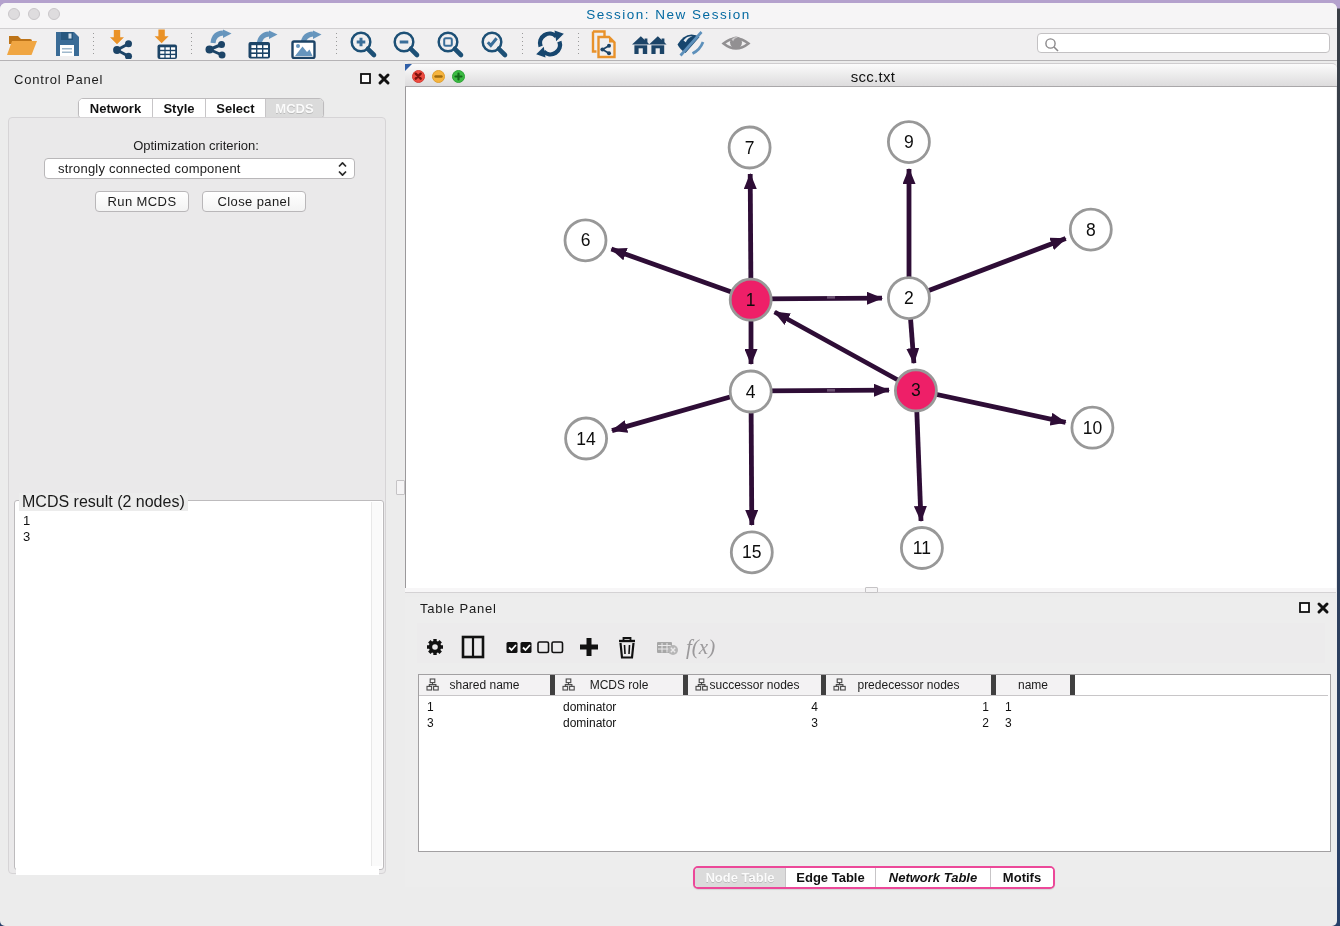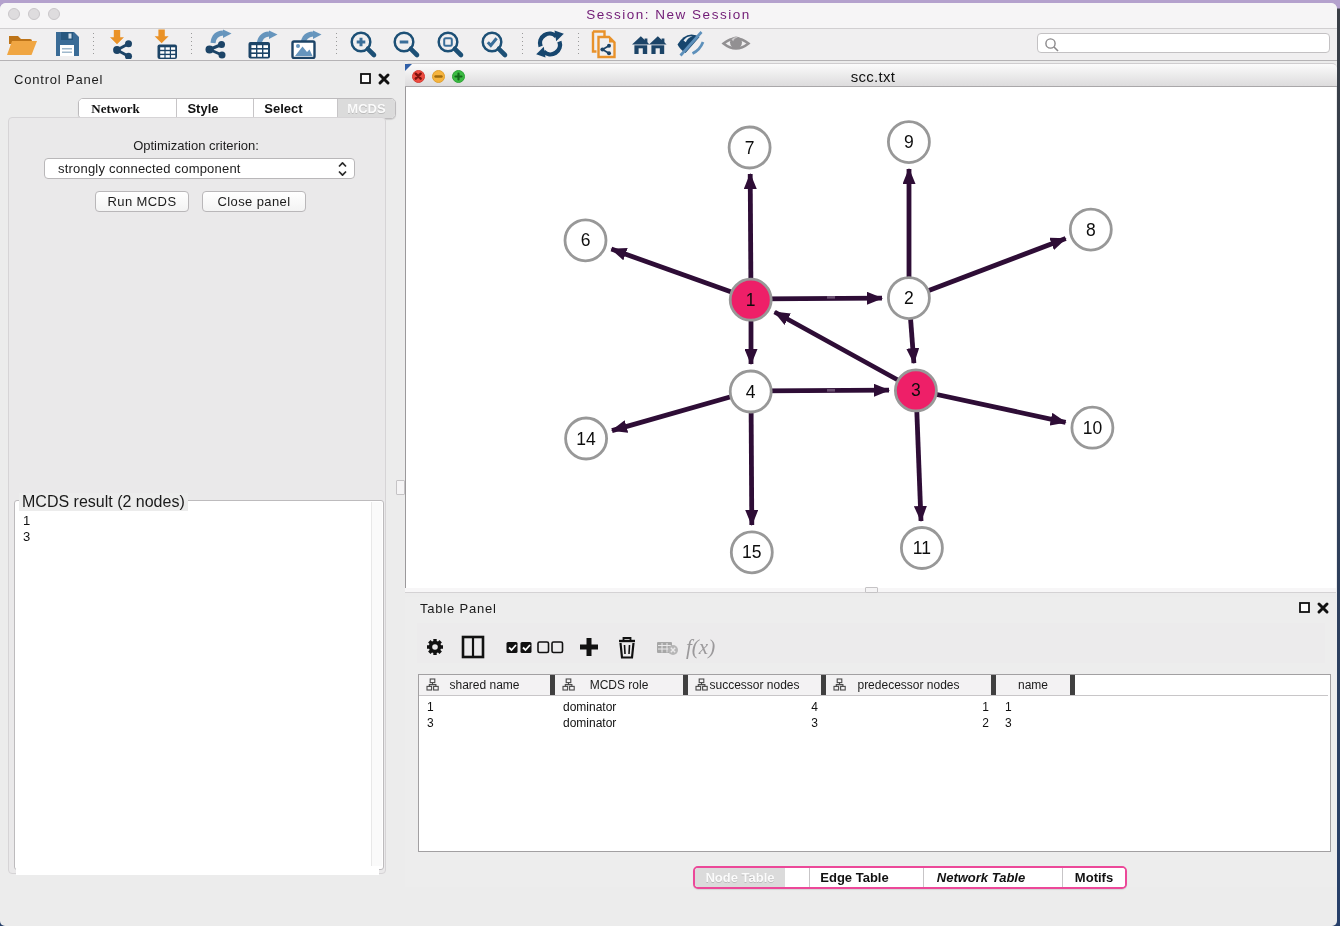--- a/index.html
+++ b/index.html
@@ -7,36 +7,36 @@
   background:linear-gradient(#b4a1cd 0,#b4a1cd 8px,#3a3f46 9px,#27406a 100%);
   font-family:"Liberation Sans",sans-serif;-webkit-font-smoothing:antialiased;}
 #win{position:absolute;left:0;top:3px;width:1337px;height:923px;background:#ececec;
   border-radius:6px 6px 5px 5px;overflow:hidden;}
 
 #titlebar{position:absolute;left:0;top:0;width:1337px;height:25px;background:#f6f5f6;
   border-bottom:1px solid #d1cfd1;}
 .tl{position:absolute;top:4.5px;width:12px;height:12px;border-radius:50%;
   background:#dedcde;border:1px solid #c9c6c9;box-sizing:border-box;}
 #wtitle{position:absolute;left:0;top:0;width:1337px;text-align:center;line-height:24px;
-  font-size:13.5px;color:#701a75;letter-spacing:1.5px;}
+  font-size:13.5px;color:#0369a1;letter-spacing:1.5px;}
 
 #toolbar{position:absolute;left:0;top:26px;width:1337px;height:31px;background:#f0eff0;
   border-bottom:1px solid #b5b3b5;}
 .tsep{position:absolute;top:4px;height:24px;width:1px;
   background-image:linear-gradient(#9a9a9a 1px,transparent 1px);background-size:1px 4px;}
 .ticon{position:absolute;top:0px;}
 #search{position:absolute;left:1037px;top:4px;width:293px;height:20px;box-sizing:border-box;background:#fff;
   border:1px solid #c3c1c3;border-radius:4px;}
 
 #cpanel{position:absolute;left:0;top:58px;width:392px;height:831px;background:#ececec;}
 #cphead{position:absolute;left:14px;top:11px;font-size:13px;color:#1a1a1a;letter-spacing:0.8px;}
 .tabbar{position:absolute;display:flex;border:1px solid #bdbbbd;border-radius:5px;
   background:#fff;overflow:hidden;box-shadow:0 1px 1px rgba(0,0,0,0.12);}
 .tab{font-size:13px;font-weight:bold;color:#111;text-align:center;line-height:19px;background:#fff;}
-.tab+.tab{border-left:1px solid #c7c5c7;margin-left:24px;}
+.tab+.tab{border-left:1px solid #c7c5c7;}
 .tabsel{background:#dbdbdb;color:#fbfbfb;text-shadow:0 1px 0 #bbb;}
 #cpbody{position:absolute;left:8px;top:56px;width:376px;height:755px;background:#eae9ea;
   border:1px solid #d6d4d6;border-radius:4px;}
 #optlabel{position:absolute;left:0;top:77px;width:392px;text-align:center;font-size:13px;color:#1c1c1c;}
 #combo{position:absolute;left:44px;top:97px;width:311px;height:21px;background:#fff;
   border:1px solid #b9b7b9;border-radius:4px;box-sizing:border-box;}
 #combo span{position:absolute;left:13px;top:2px;font-size:13px;color:#1c1c1c;letter-spacing:0.2px;}
 .btn{position:absolute;height:21px;background:linear-gradient(#ffffff,#f3f3f3);
   border:1px solid #b9b7b9;border-radius:4px;box-sizing:border-box;
   font-size:13px;color:#1c1c1c;text-align:center;line-height:19px;letter-spacing:0.4px;}
@@ -251,21 +251,21 @@
     </div>
   </div>
 
   <div id="cpanel">
     <div id="cphead">Control Panel</div>
     <svg style="position:absolute;left:358px;top:11px;" width="34" height="14" viewBox="0 0 34 14">
       <rect x="3" y="2" width="9" height="9" fill="#fff" stroke="#111" stroke-width="1.8"></rect>
       <path d="M22,3 l8,8 M30,3 l-8,8" stroke="#111" stroke-width="3" stroke-linecap="round"></path>
     </svg>
     <div class="tabbar" style="left:78px;top:37px;height:19px;">
-      <div class="tab" style="width:73px;font-family:Liberation Serif, serif;">Network</div>
+      <div class="tab" style="width:73px;">Network</div>
       <div class="tab" style="width:52px;">Style</div>
       <div class="tab" style="width:59px;">Select</div>
       <div class="tab tabsel" style="width:57px;">MCDS</div>
     </div>
     <div id="cpbody"></div>
     <div id="optlabel">Optimization criterion:</div>
     <div id="combo">
         <span>strongly connected component</span>
       <svg style="position:absolute;right:5px;top:2px;" width="13" height="16" viewBox="0 0 13 16">
         <path d="M3,5.5 L6.5,1.8 L10,5.5 M3,10.5 L6.5,14.2 L10,10.5" fill="none" stroke="#2a2a2a" stroke-width="1.7" stroke-linejoin="round"></path>

